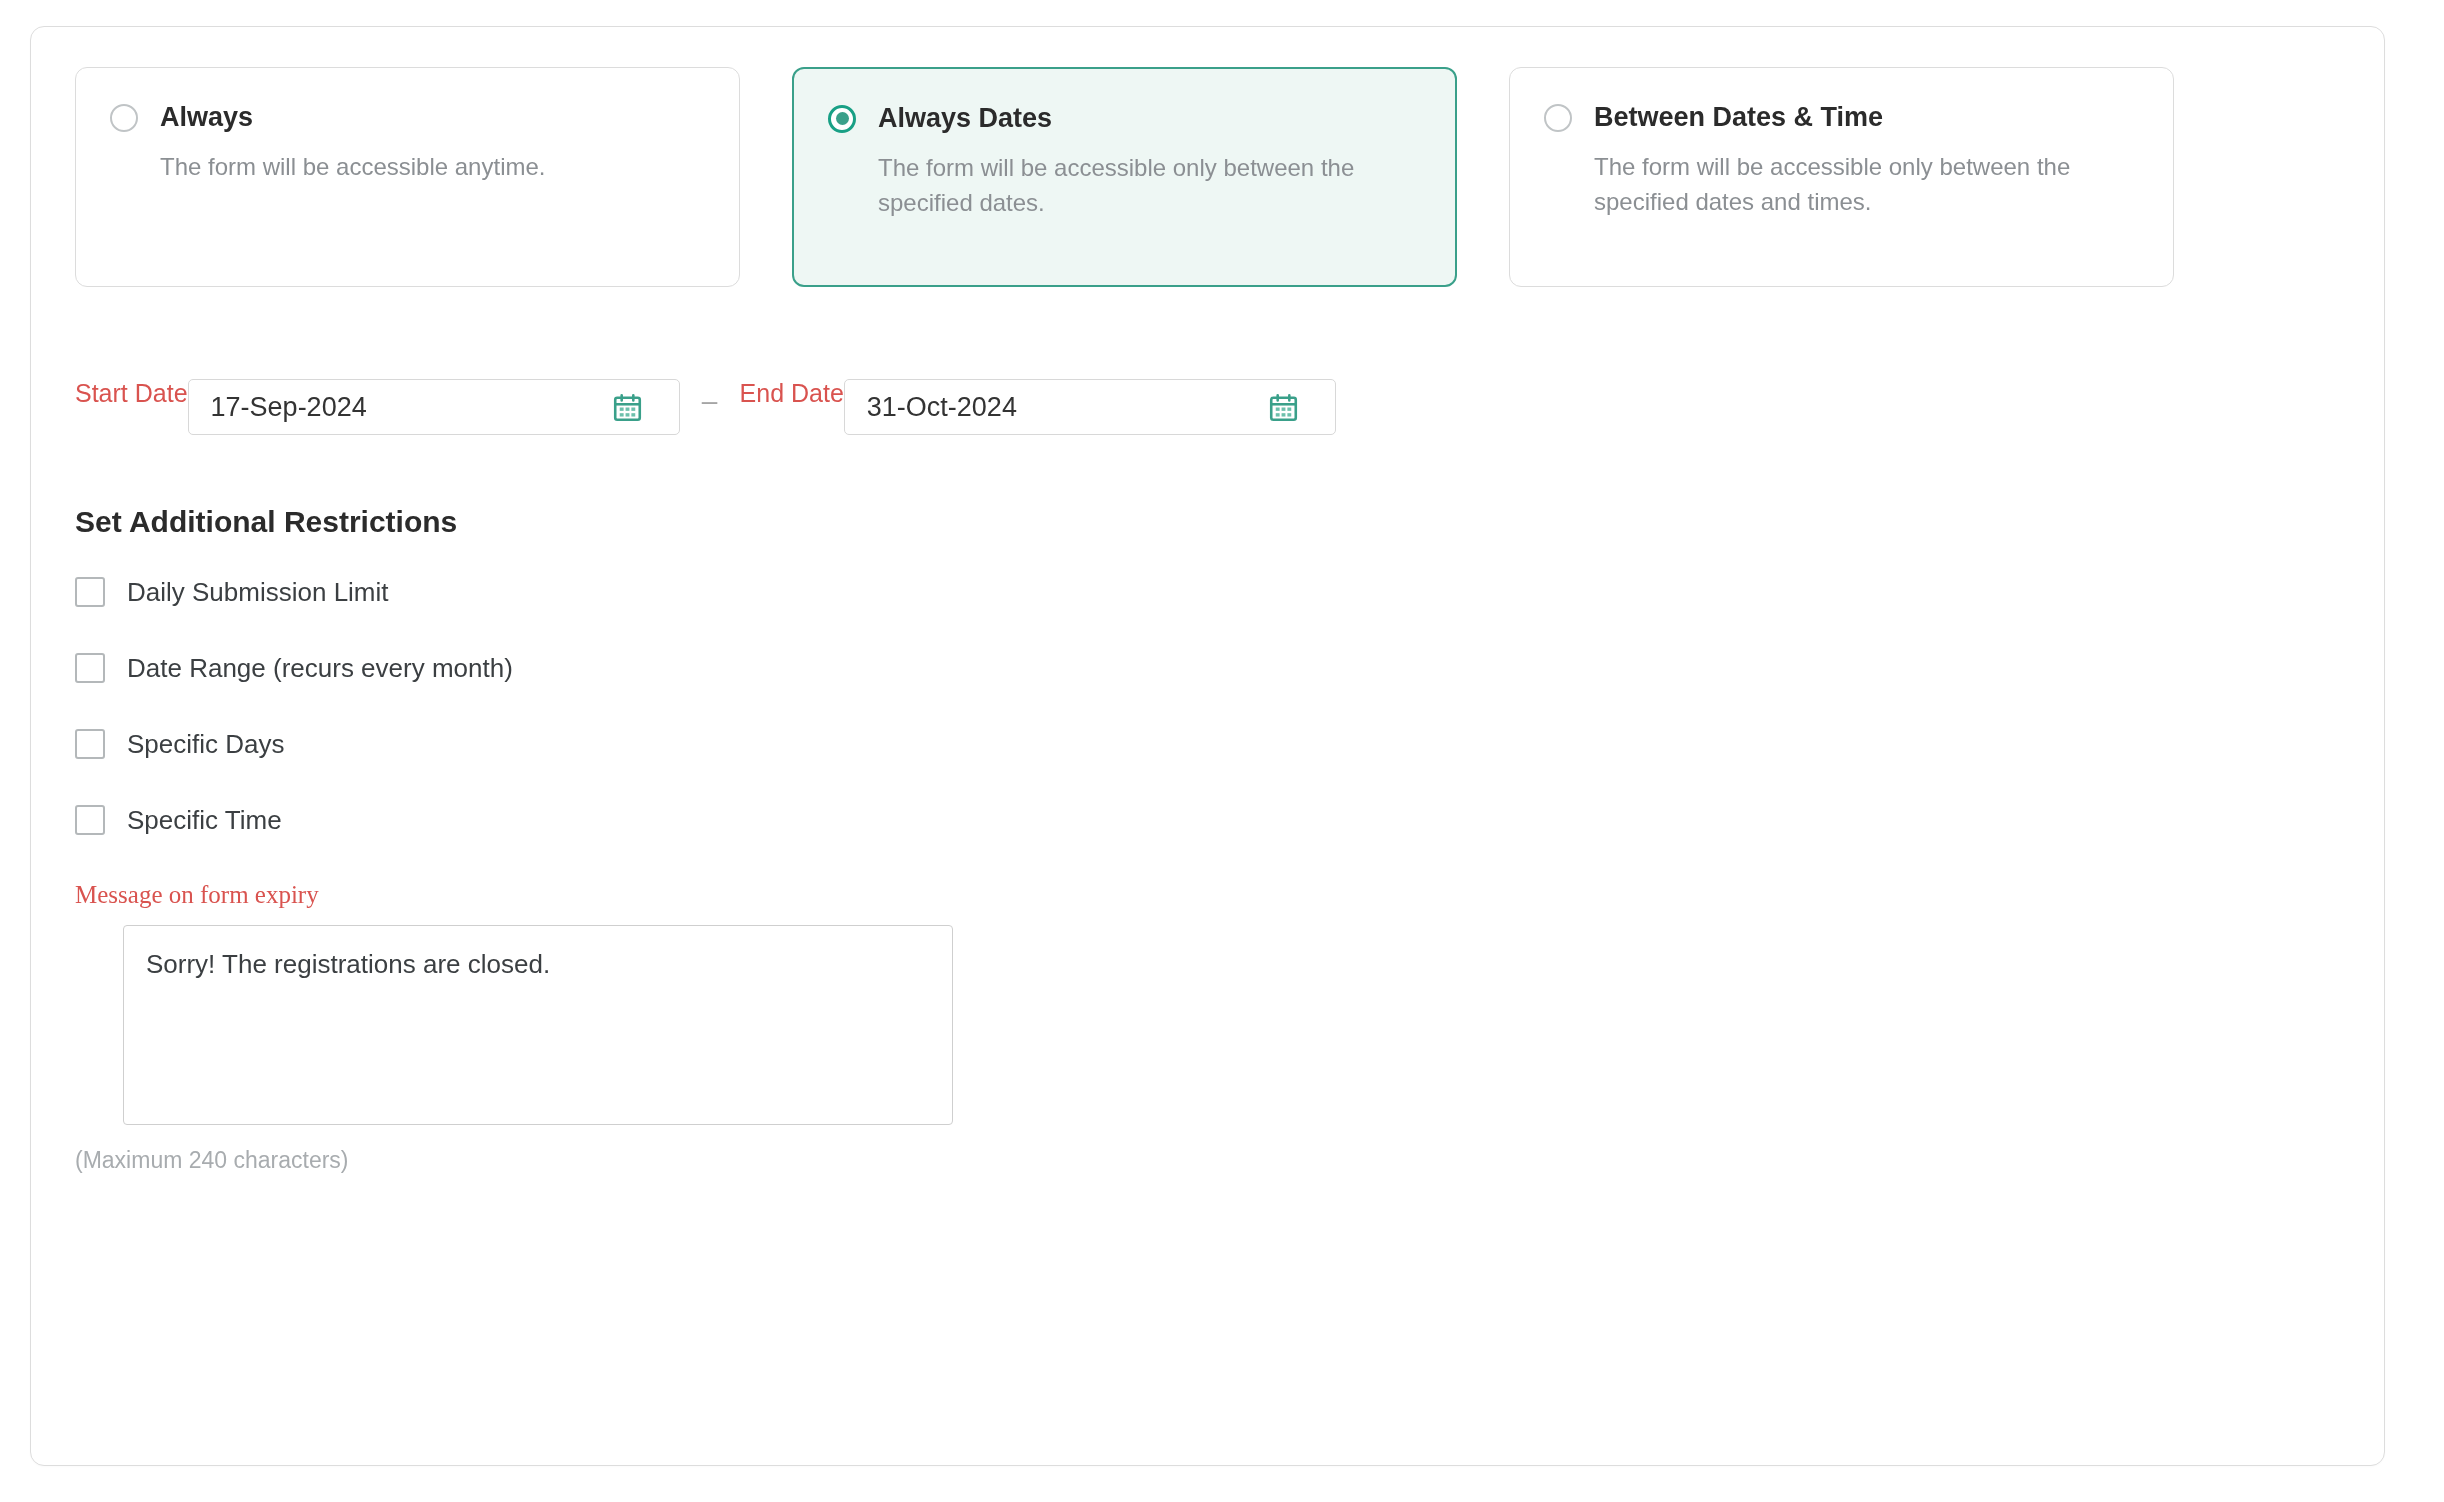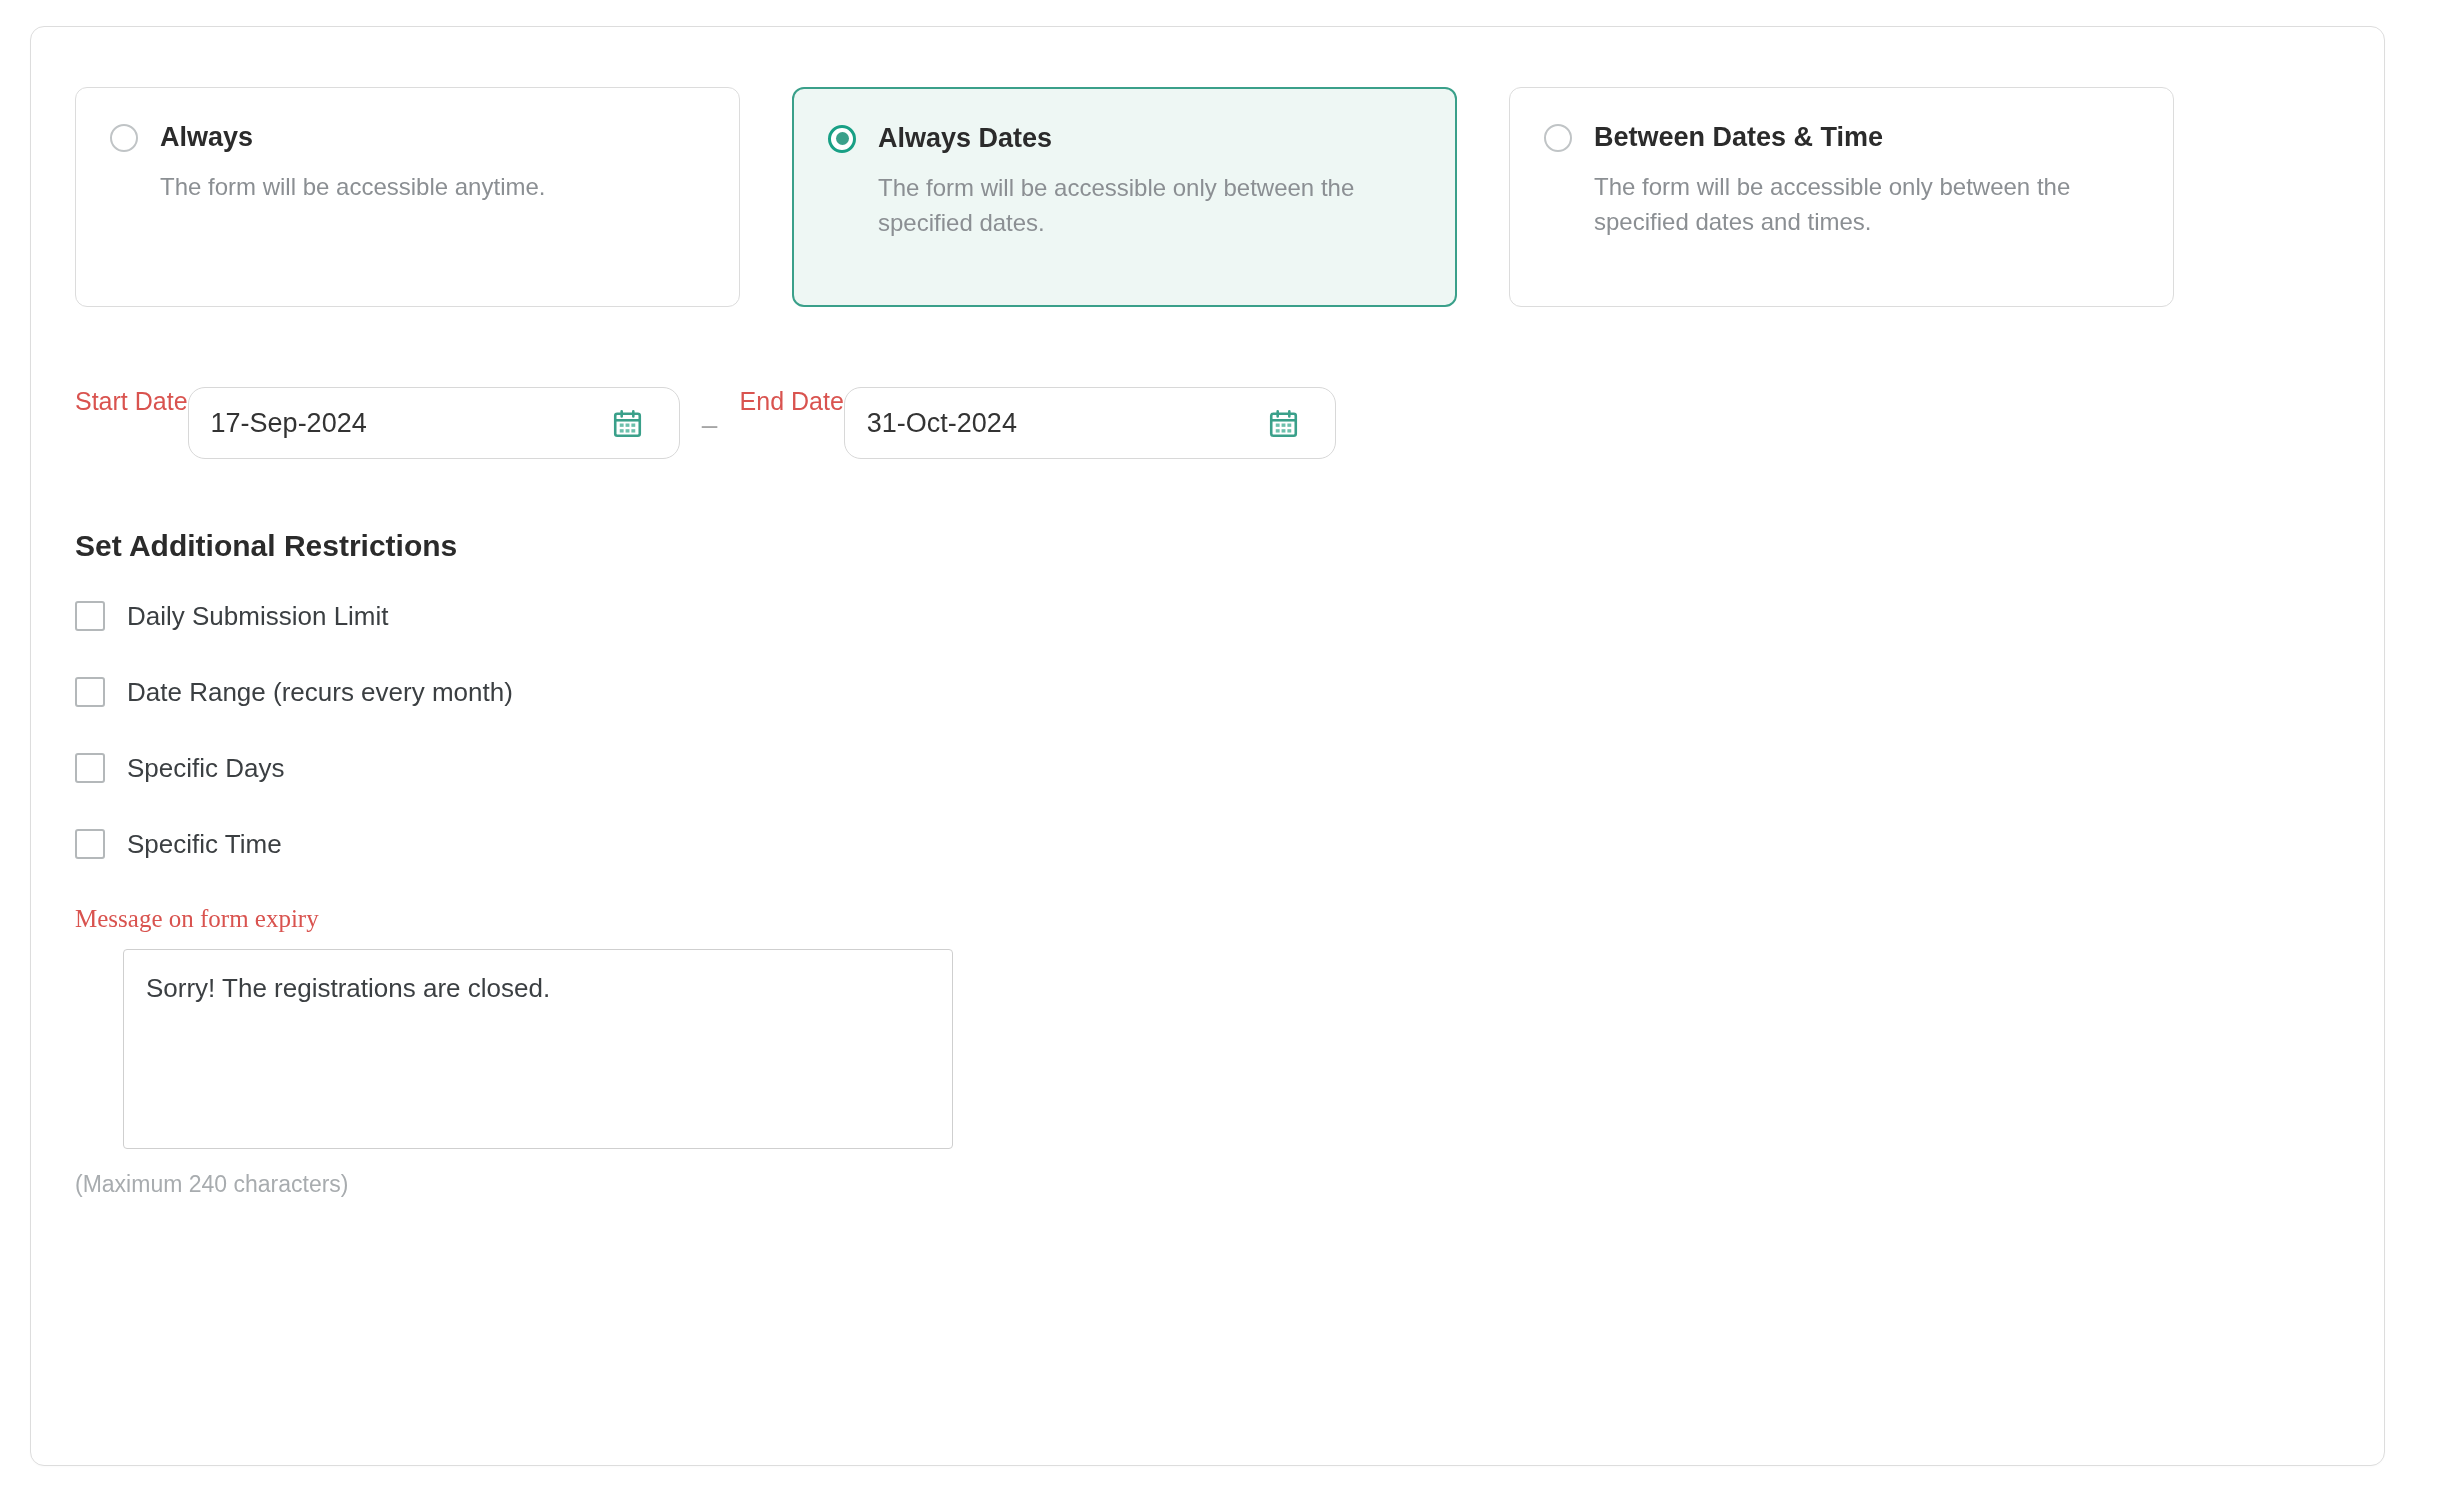--- a/index.html
+++ b/index.html
@@ -42,21 +42,20 @@
     letter-spacing: 0.1px;
   }
   .panel-body {
     padding: 40px 44px 0 44px;
   }
 
   
   .options-row {
     display: flex;
     gap: 52px;
-    margin-top: 20px;
   }
   .option-card {
     width: 665px;
     min-height: 220px;
     border: 1.6px solid #dcdcdc;
     border-radius: 12px;
     background: #ffffff;
     padding: 34px 34px 34px 34px;
     cursor: pointer;
   }
@@ -115,23 +114,23 @@
     margin-top: 80px;
   }
   .field-group { display: flex; flex-direction: row; }
   .field-label {
     font-size: 25px;
     color: #d9534f;
     margin-bottom: 16px;
   }
   .date-input {
     width: 492px;
-    height: 72px;
+    height: 56px;
     border: 1.6px solid #d8d8d8;
-    border-radius: 17px;
+    border-radius: 5px;
     background: #ffffff;
     display: flex;
     align-items: center;
     justify-content: space-between;
     padding: 0 36px 0 22px;
     cursor: text;
   }
   .date-value {
     font-size: 27px;
     color: #333333;

